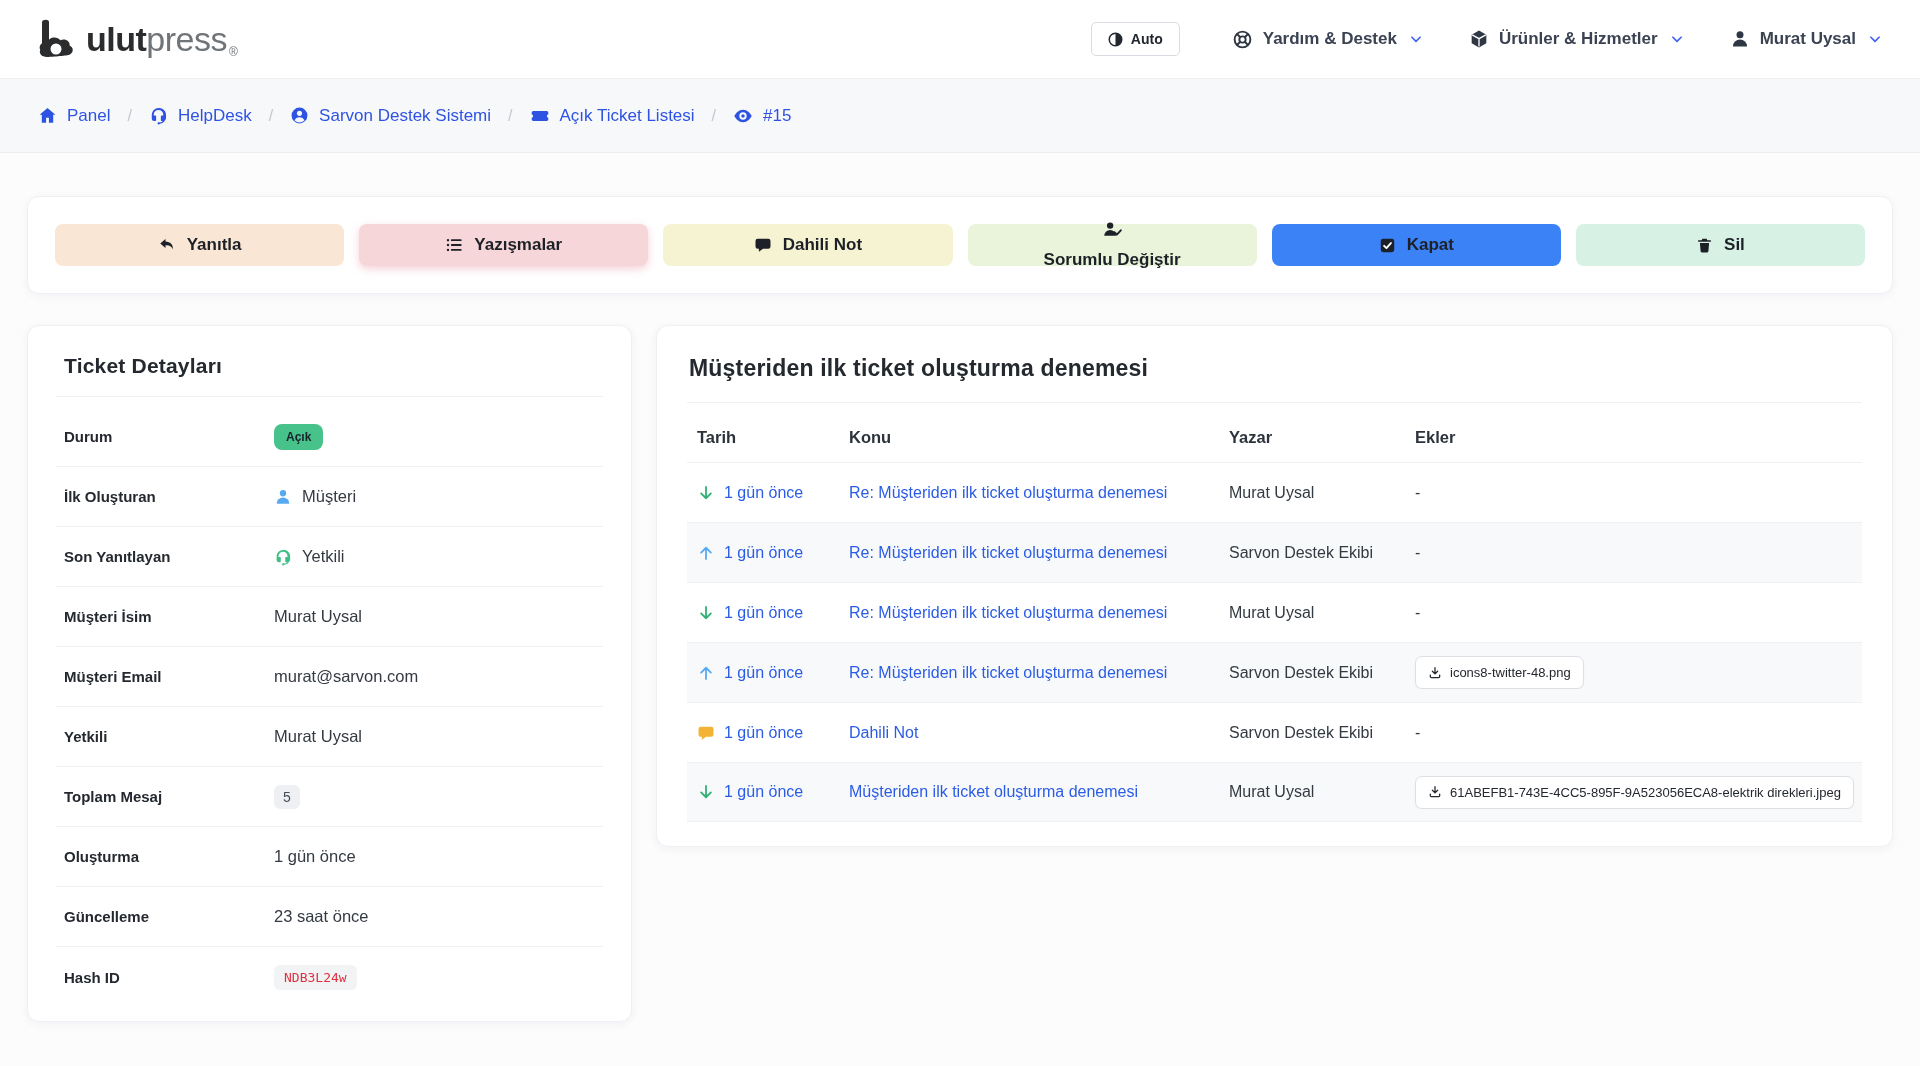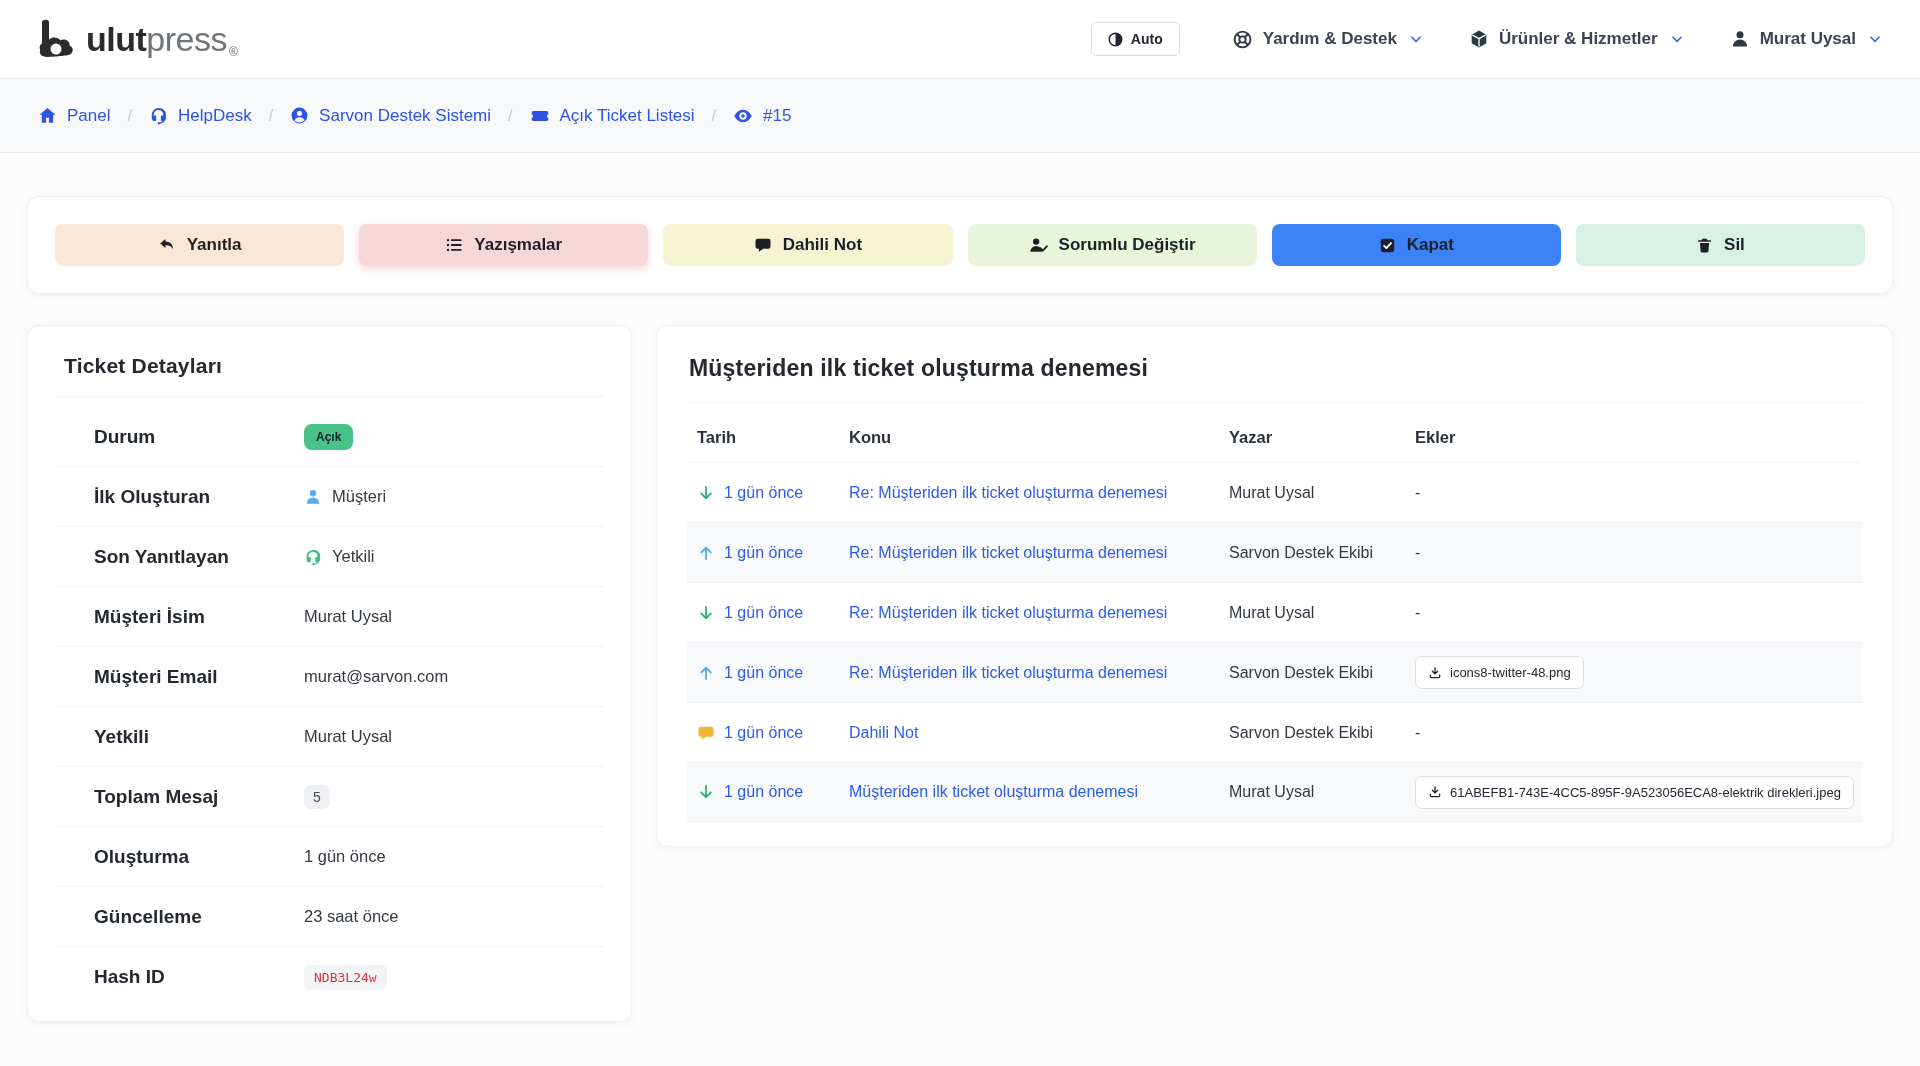--- a/index.html
+++ b/index.html
@@ -50,21 +50,21 @@
   .content { display:flex; align-items:flex-start; gap:24px; margin:31px 27px 0; }
 
   
   .details-card { width:605px; padding:0 28px 14px; }
   .card-title { padding:28px 8px 18px; font-size:21px; font-weight:700;
                 color:#24292f; border-bottom:1px solid #eef0f3; letter-spacing:.2px; }
   .drows { padding-top:10px; }
   .drow { height:60px; display:flex; align-items:center; padding:0 8px;
           border-bottom:1px solid #eef0f3; }
   .drow:last-child { border-bottom:none; }
-  .dlabel { width:210px; flex:none; font-size:19px; font-weight:700; color:#24292f;margin-left:30px; }
+  .dlabel { width:210px; flex:none; font-size:15px; font-weight:700; color:#24292f; }
   .dvalue { font-size:16.5px; color:#343a42; display:flex; align-items:center; gap:10px; }
   .badge-acik { background:#47c28b; color:#17222d; font-size:12px; font-weight:600;
                 padding:6px 12px; border-radius:8px; }
   .badge-count { background:#eef0f3; color:#454c56; font-size:14px;
                  padding:4px 9px; border-radius:6px; }
   .badge-hash { background:#f2f3f5; color:#e0313f; font-size:13px;
                 font-family:"DejaVu Sans Mono", monospace; padding:5px 10px;
                 border-radius:6px; }
 
   
@@ -246,21 +246,21 @@
     <span>Yazışmalar</span>
   </button>
   <button class="action-btn" style="background: rgb(245, 243, 209);">
     <span class="ic-ink">
       <svg width="18" height="18" viewBox="0 0 24 24" fill="currentColor">
           <path d="M5 3.5h14a3 3 0 0 1 3 3v7.5a3 3 0 0 1-3 3h-7l-5.5 4v-4H5a3 3 0 0 1-3-3V6.5a3 3 0 0 1 3-3z"></path>
         </svg>
     </span>
     <span>Dahili Not</span>
   </button>
-  <button class="action-btn" style="background: rgb(233, 244, 218);">
+  <button class="action-btn" style="background: rgb(233, 244, 218); flex-direction: column;">
     <span class="ic-ink">
       <svg width="19" height="19" viewBox="0 0 24 24">
           <circle cx="9" cy="7" r="4" fill="currentColor"></circle>
           <path d="M1.5 20a7.5 7.5 0 0 1 15 0z" fill="currentColor"></path>
           <path d="M14.5 15.5l3 3 5-5.5" fill="none" stroke="currentColor" stroke-width="2.4" stroke-linecap="round" stroke-linejoin="round"></path>
         </svg>
     </span>
     <span>Sorumlu Değiştir</span>
   </button>
   <button class="action-btn" style="background: #3b82f6;">

